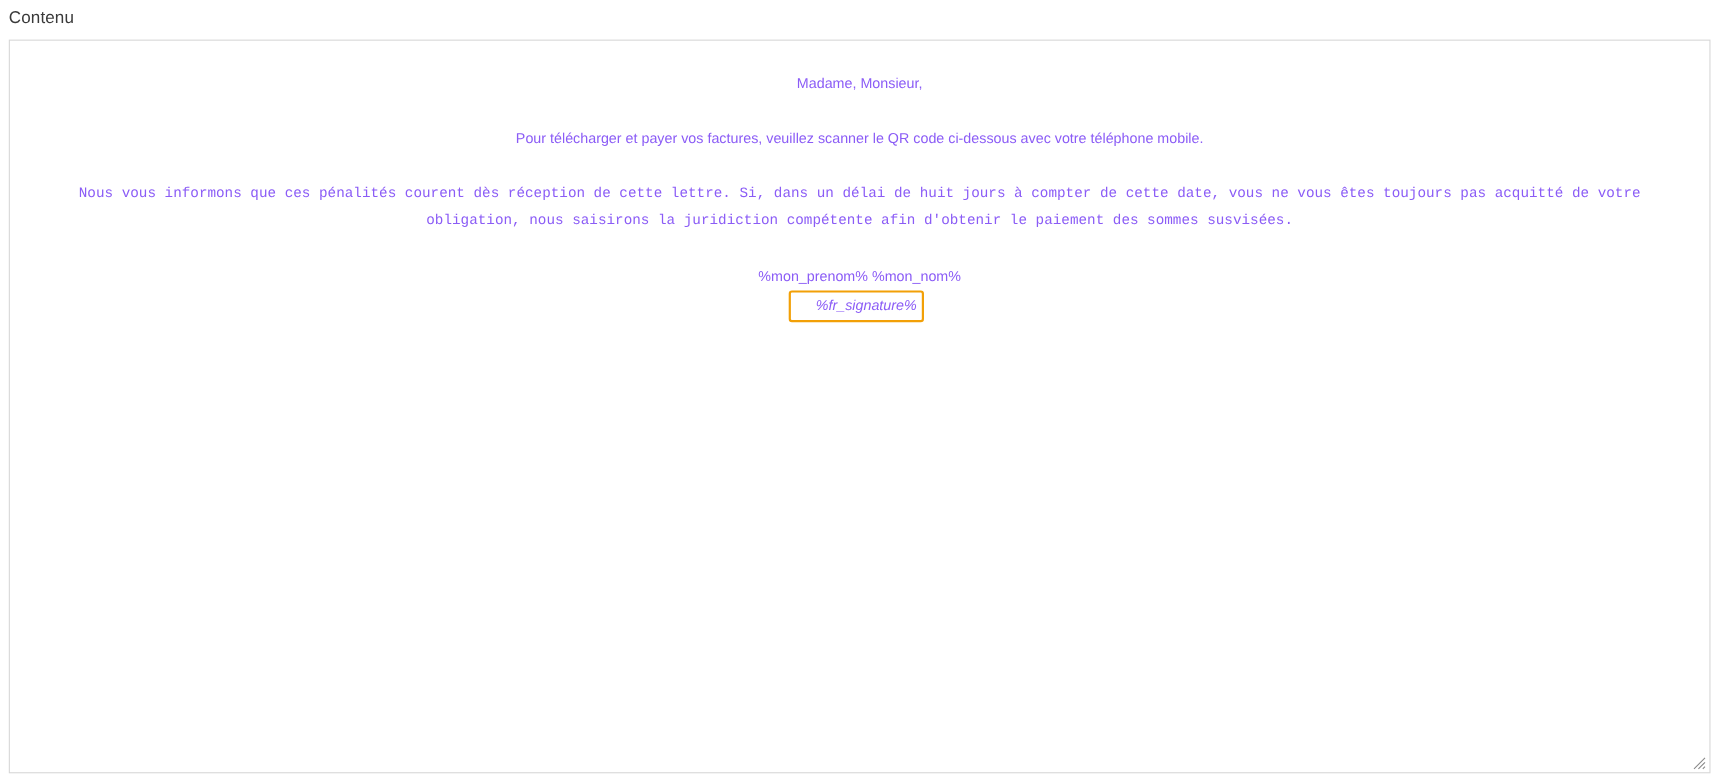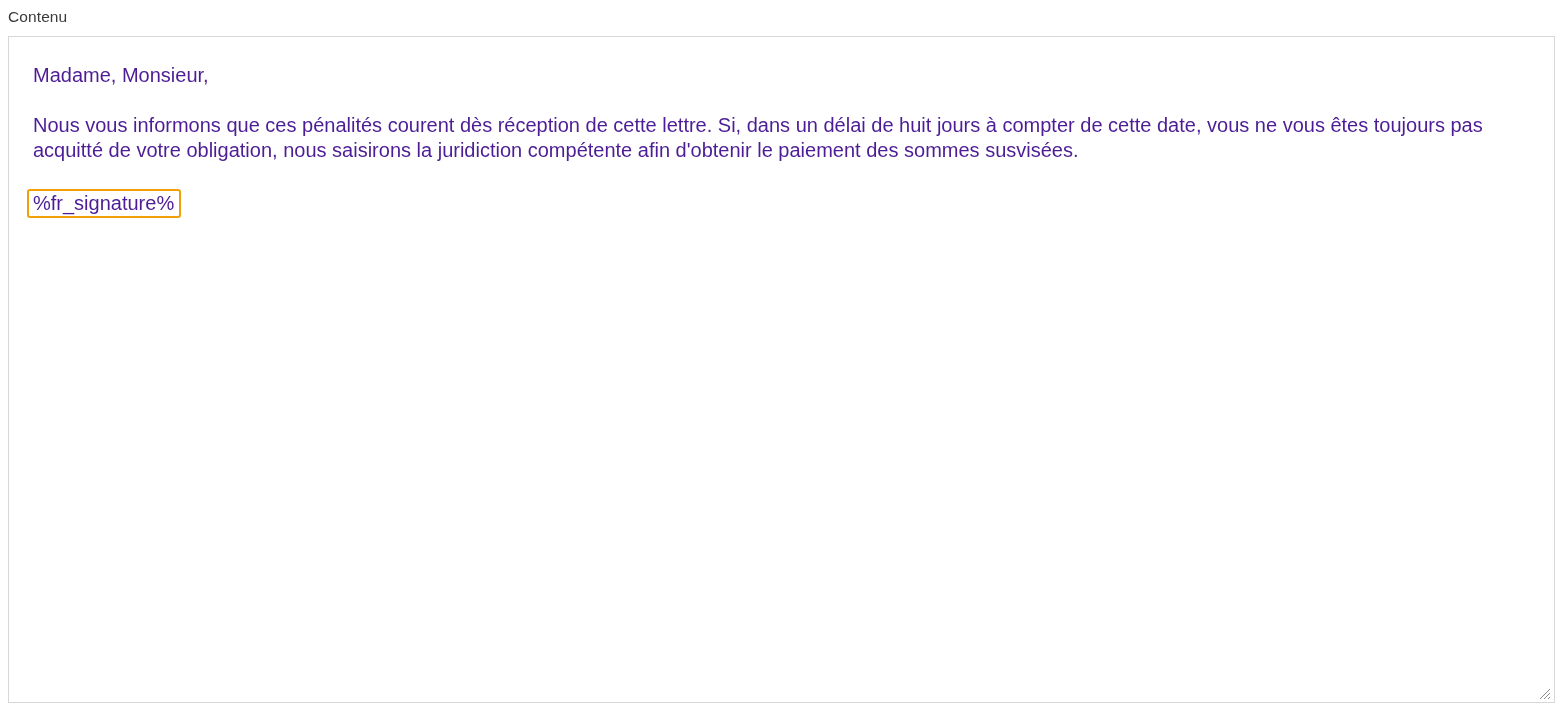--- a/index.html
+++ b/index.html
@@ -36,49 +36,52 @@
     top: 36px;
     width: 1547px;
     height: 667px;
     box-sizing: border-box;
     border: 1px solid #d7d7d7;
     background: #ffffff;
     overflow: hidden;
   }
   .content-inner {
     padding: 26px 24px 0 24px;
-    font-size: 20px;
+    font-size: 13px;
     line-height: 25px;
-    color: #4c1d95;
+    color: #8b5cf6;
+    text-align: center;
   }
   .para {
     margin: 0 0 25px 0;
     white-space: pre-wrap;
   }
   .para.tight {
     margin-bottom: 0;
   }
   .para.block {
     margin-bottom: 25px;
+    font-family: Liberation Mono, monospace;
   }
   .sig-block {
     margin: 0;
   }
   .sig-line {
     margin: 0;
     line-height: 25px;
   }
   .token-highlight {
     display: inline-block;
     border: 2px solid #f2a007;
     border-radius: 3px;
-    padding: 1px 5px 2px 4px;
+    padding: 1px 5px 2px 23px;
     margin-left: -6px;
     margin-top: 1px;
     line-height: 22px;
+    font-style: italic;
   }
   .resize-handle {
     position: absolute;
     right: 3px;
     bottom: 2px;
     width: 14px;
     height: 14px;
     pointer-events: auto;
   }
   .resize-handle svg { display: block; }
@@ -91,28 +94,30 @@
   <div class="field-label">Contenu</div>
 
   <div class="content-box">
     <div class="content-inner">
 
       <p class="para">Madame, Monsieur,</p>
 
 
 
 
+      <p class="para">Pour télécharger et payer vos factures, veuillez scanner le QR code ci-dessous avec votre téléphone mobile.</p>
 
 
 
 
       <p class="para block">Nous vous informons que ces pénalités courent dès réception de cette lettre. Si, dans un délai de huit jours à compter de cette date, vous ne vous êtes toujours pas acquitté de votre obligation, nous saisirons la juridiction compétente afin d'obtenir le paiement des sommes susvisées.</p>
 
 
       <div class="sig-block">
+        <p class="sig-line">%mon_prenom% %mon_nom%</p>
         <p class="sig-line">
           <span class="token-highlight">%fr_signature%</span>
         </p>
       </div>
 
     </div>
 
     <div class="resize-handle">
       <svg width="14" height="14" viewBox="0 0 14 14" aria-hidden="true">
         <path d="M13 3 L3 13 M13 7 L7 13 M13 11 L11 13" stroke="#8a8a8a" stroke-width="1" fill="none"></path>

